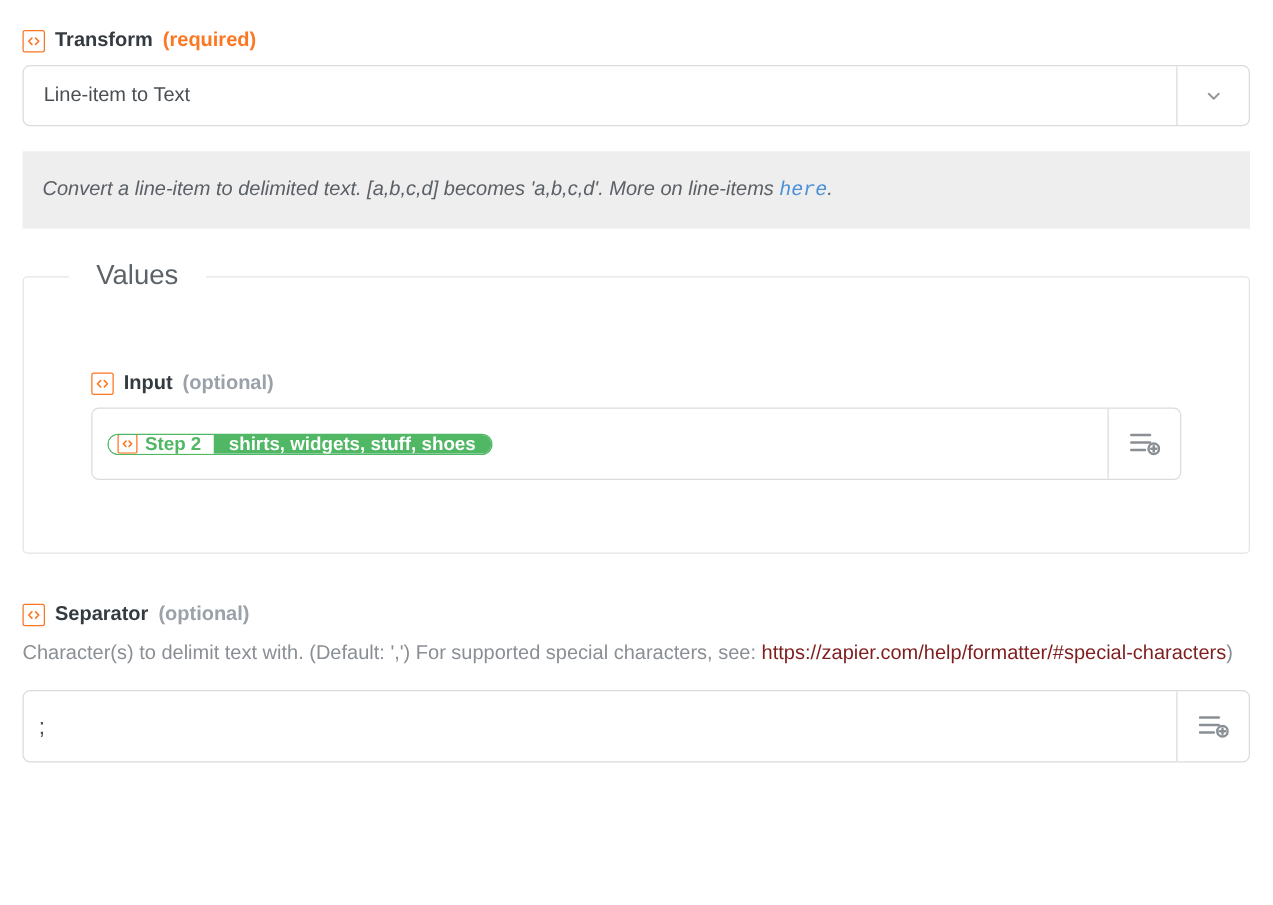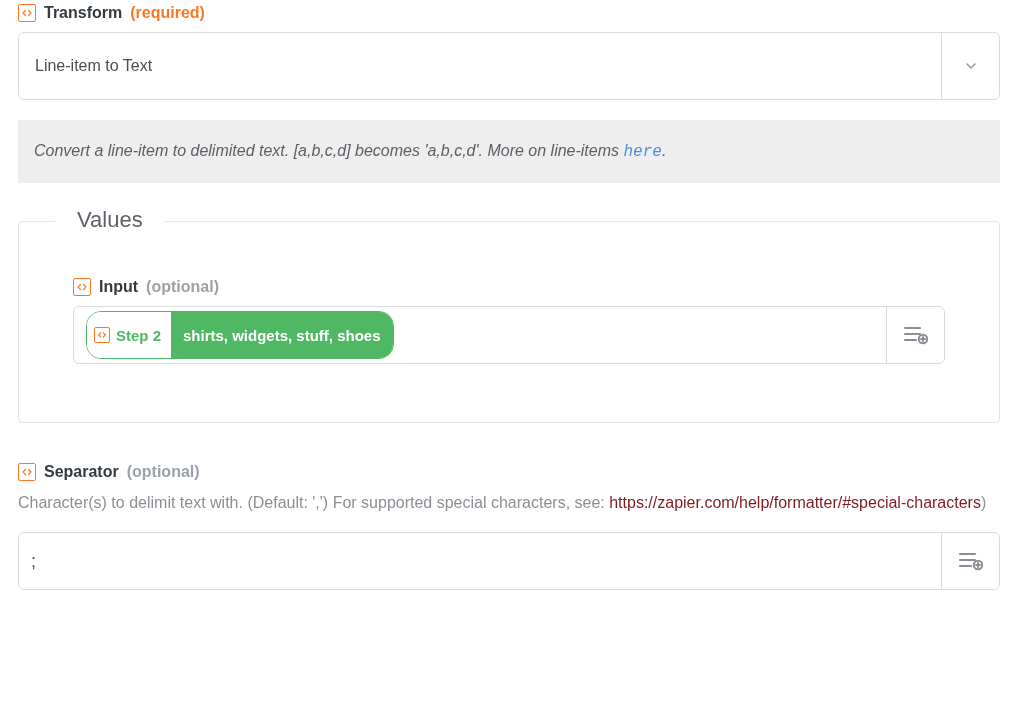--- a/index.html
+++ b/index.html
@@ -11,21 +11,21 @@
       font-family: -apple-system, BlinkMacSystemFont, "Segoe UI", Helvetica, Arial, sans-serif;
       background: #fff;
       padding: 0 18px;
       width: 1018px;
       color: #333;
     }
     .field-label-row {
       display: flex;
       align-items: center;
       gap: 8px;
-      margin-top: 4px;
+      margin-top: 24px;
       margin-bottom: 10px;
     }
     .code-icon {
       width: 18px;
       height: 18px;
       border: 1px solid #fd7622;
       border-radius: 2px;
       display: inline-flex;
       align-items: center;
       justify-content: center;
@@ -48,21 +48,21 @@
     .optional-tag {
       font-weight: 700;
       font-size: 16px;
       color: #9aa1a8;
     }
     .dropdown {
       display: flex;
       border: 1px solid #d9dbdd;
       border-radius: 6px;
       overflow: hidden;
-      height: 68px;
+      height: 49px;
       margin-bottom: 20px;
     }
     .dropdown-value {
       flex: 1;
       display: flex;
       align-items: center;
       padding: 0 16px;
       font-size: 16px;
       color: #4a4f54;
     }
@@ -147,21 +147,21 @@
       width: 58px;
       border-left: 1px solid #d9dbdd;
       display: flex;
       align-items: center;
       justify-content: center;
       cursor: pointer;
     }
     .pill {
       display: inline-flex;
       align-items: flex-start;
-      height: 48px;
+      height: 17px;
       border-radius: 15px;
       border: 1px solid #50b764;
       overflow: hidden;
       font-size: 15px;
     }
     .pill-left {
       background: #fff;
       color: #50b764;
       font-weight: 700;
       display: inline-flex;

